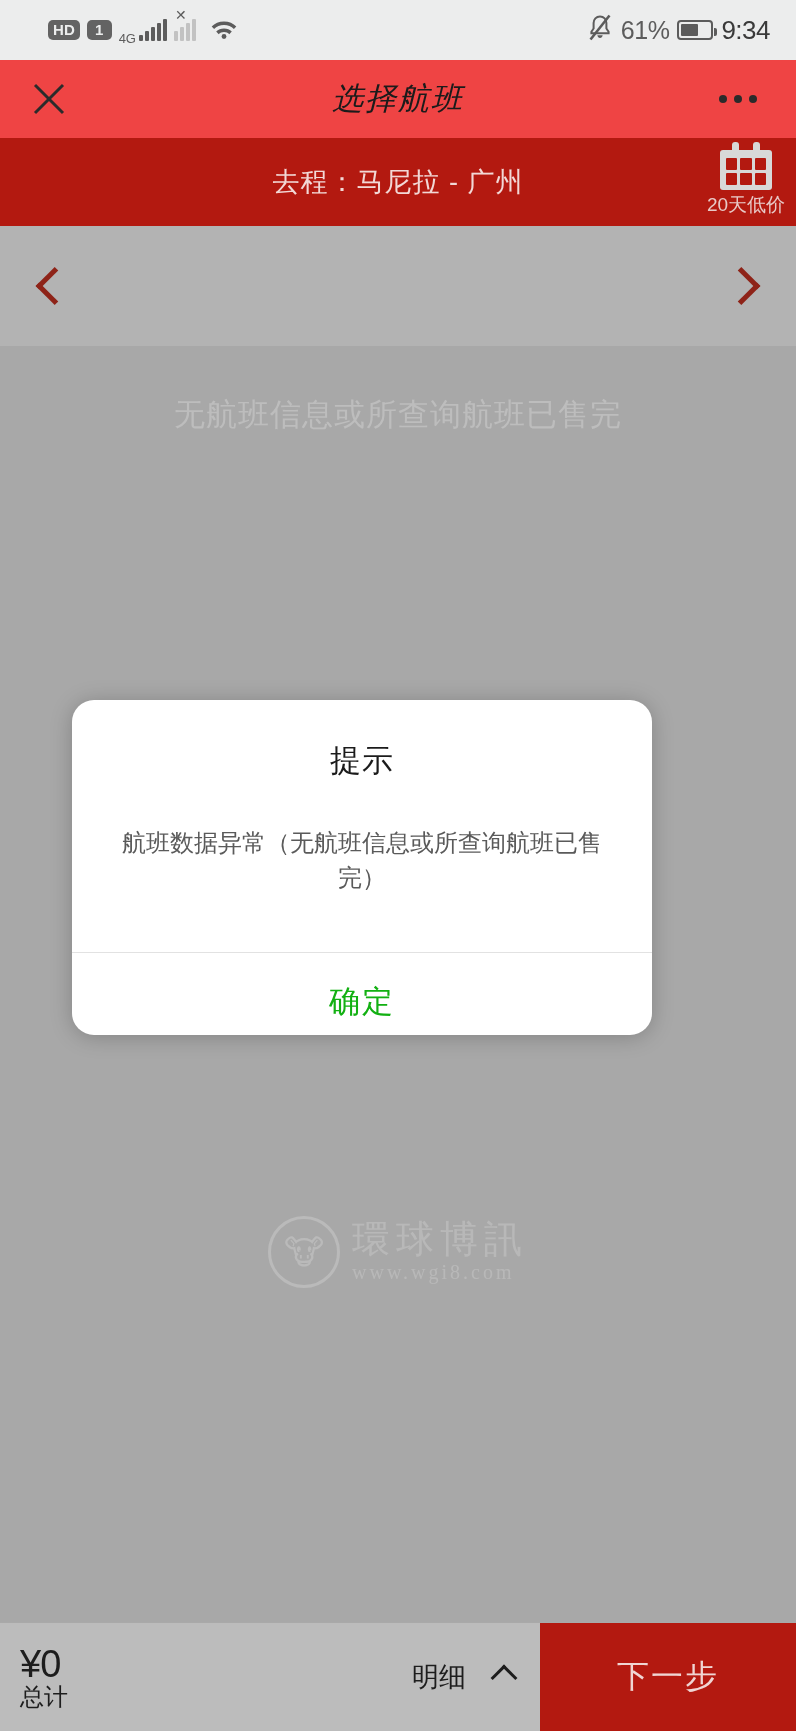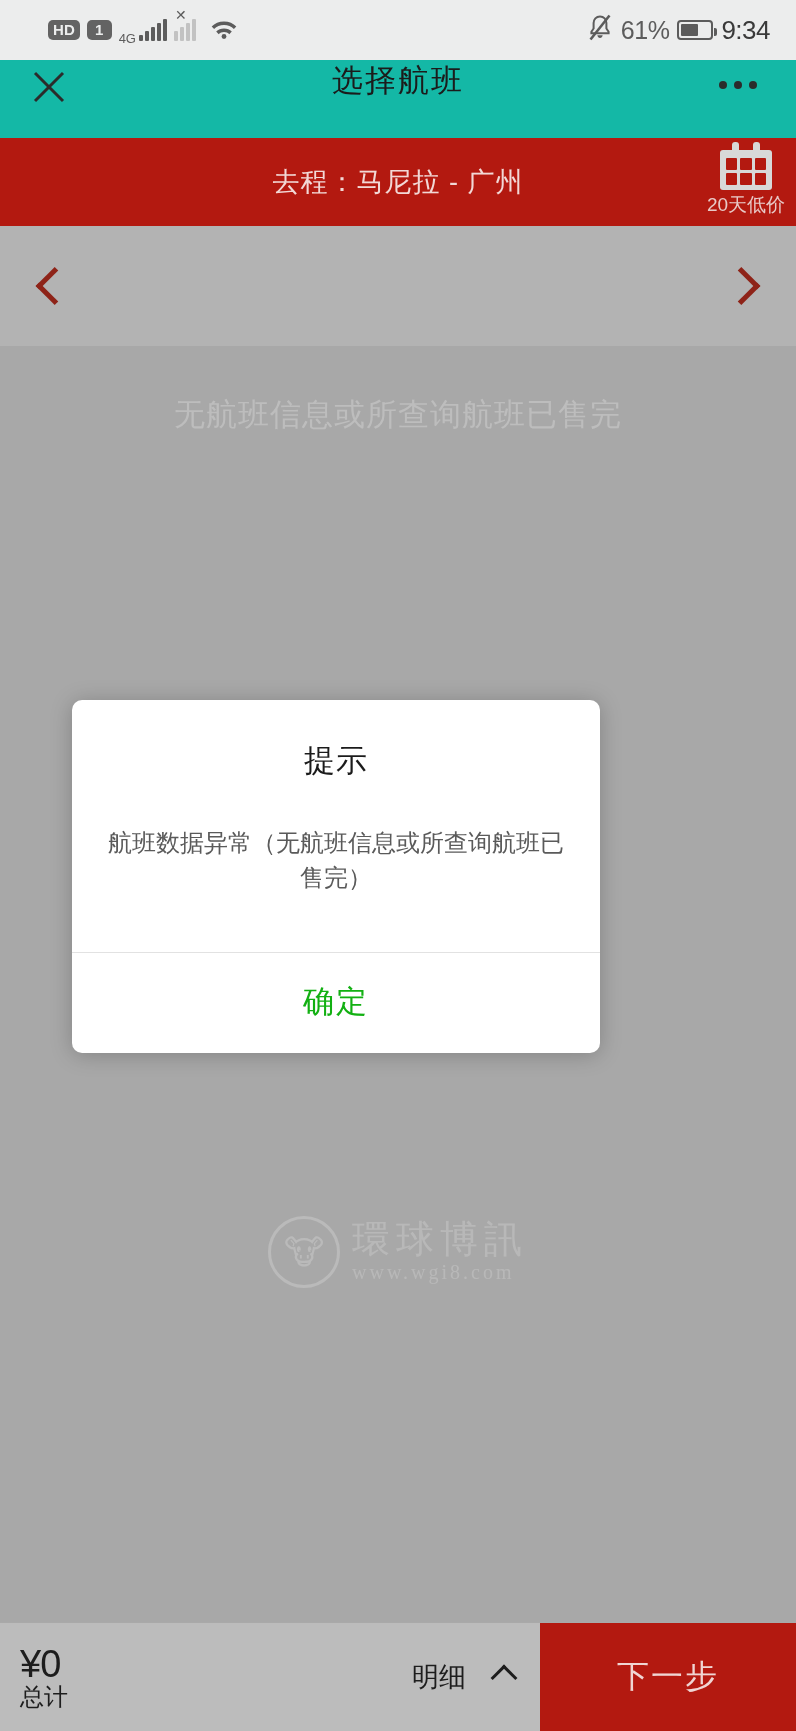--- a/index.html
+++ b/index.html
@@ -60,23 +60,24 @@
   }
   .batt::after {
     content: ''; position: absolute; right: -6px; top: 6px;
     width: 3px; height: 8px; background: #5c5c5c; border-radius: 0 2px 2px 0;
   }
   .batt span { display: block; height: 100%; background: #5c5c5c; border-radius: 1px; }
 
   
   .nav-bar {
     height: 78px; flex: 0 0 78px;
-    background: #14b8a6;
-    display: flex; 
-    position: relative;
+    background: #ef4444;
+    display: flex; align-items: center;
+    position: relative;
+    font-style: italic;
   }
   .nav-close { position: absolute; left: 22px; width: 54px; height: 54px;
     display: flex; align-items: center; justify-content: center; }
   .nav-title {
     width: 100%; text-align: center;
     font-size: 31px; color: #1b1b1b; letter-spacing: 2px;
   }
   .nav-more {
     position: absolute; right: 28px; display: flex; gap: 7px;
     width: 60px; height: 50px; align-items: center; justify-content: center;
@@ -189,37 +190,37 @@
   }
   .next-button {
     flex: 0 0 256px; background: #b31910;
     display: flex; align-items: center; justify-content: center;
     font-size: 32px; color: #f0d5d3; letter-spacing: 2px;
   }
 
   
   .dialog {
     position: absolute; left: 72px; top: 700px;
-    width: 528px;
-    background: #ffffff; border-radius: 10px;
+    width: 580px;
+    background: #ffffff; border-radius: 22px;
     box-shadow: 0 2px 22px rgba(0,0,0,.22);
     overflow: hidden;
   }
   .dialog-title {
     text-align: center; font-size: 31px; color: #1b1b1b;
     padding: 40px 20px 0 20px; letter-spacing: 1px;
   }
   .dialog-message {
     text-align: center; font-size: 24px; color: #5a5a5a;
     line-height: 1.45; padding: 44px 32px 56px 32px;
   }
   .dialog-divider { height: 1px; background: #e2e2e2; }
   .dialog-ok {
     text-align: center; font-size: 31px; color: #12b012;
-    padding: 28px 0 30px 0; letter-spacing: 2px;
+    padding: 28px 0 12px 0; letter-spacing: 2px;
   }
 </style>
 </head>
 <body>
 
 <div id="page">
 
   <div class="status-bar">
     <div class="status-left">
       <span class="badge-box">HD</span>

